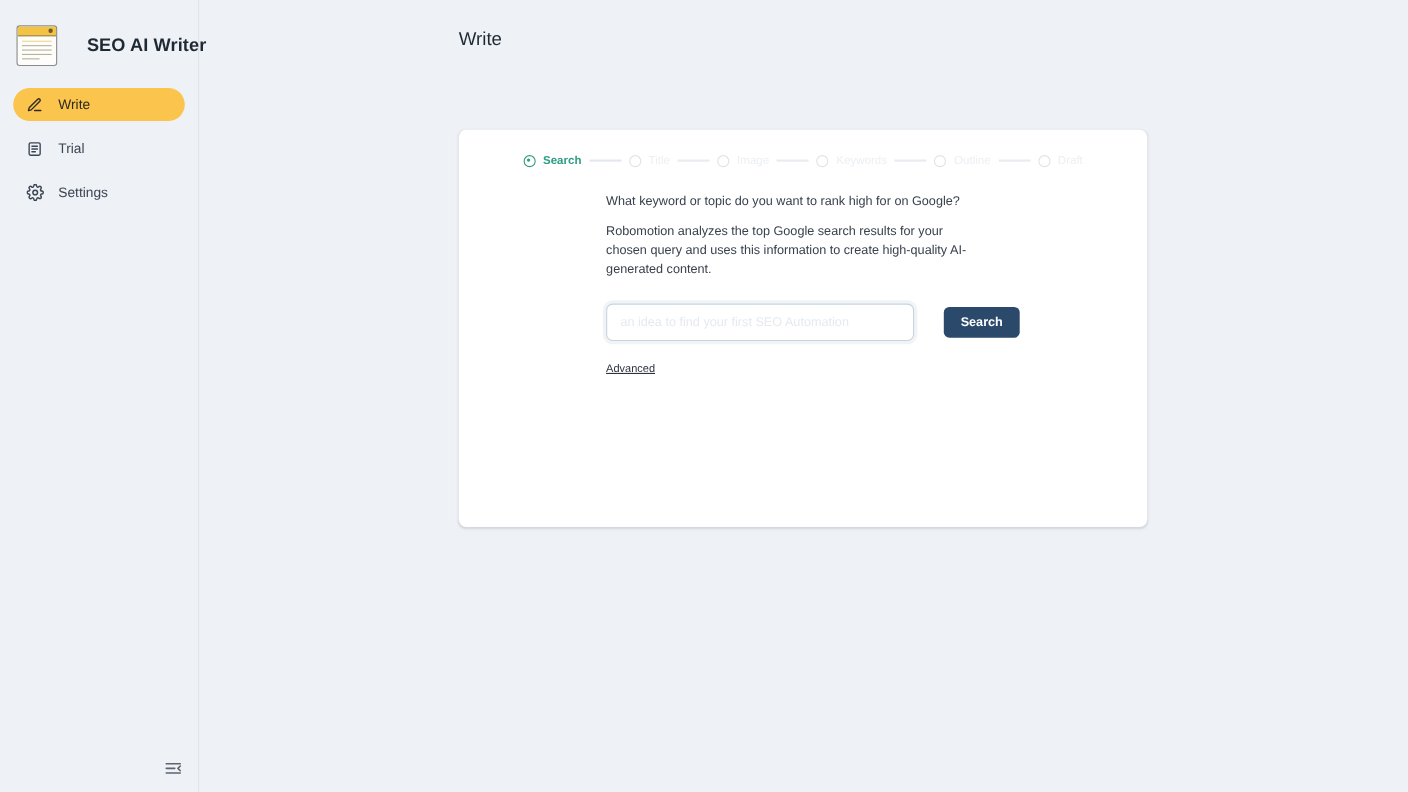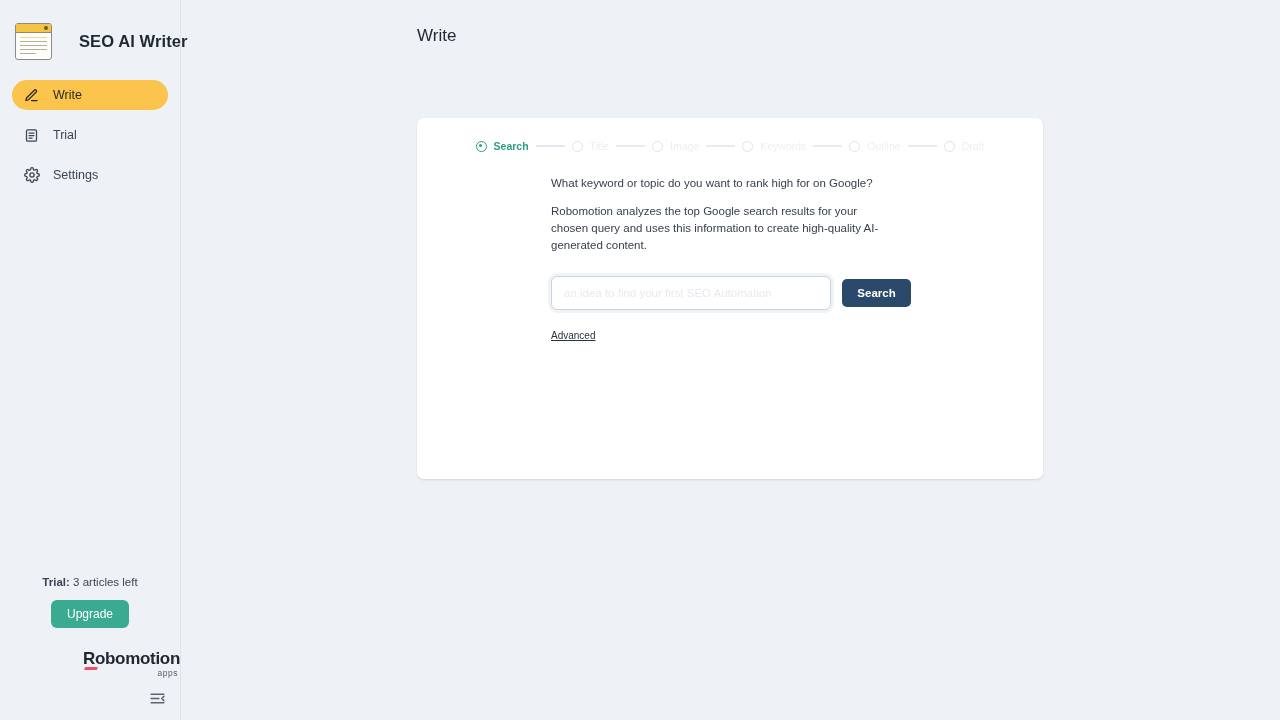--- a/index.html
+++ b/index.html
@@ -163,21 +163,21 @@
   .sq-sub {
     margin-top: 9px;
     font-size: 11.5px; color: #38414d;
   }
   .sq-desc {
     margin-top: 14px;
     font-size: 11.5px; color: #38414d;
     line-height: 1.48; max-width: 346px;
   }
   .search-row {
-    margin-top: 22px; display: flex; align-items: center; gap: 11px;
+    margin-top: 22px; display: flex; align-items: center; gap: 27px;
   }
   .search-input {
     width: 280px; height: 34px;
     border: 1.3px solid #c9d3dd; border-radius: 6px;
     background: #fff;
     padding: 0 12px;
     font-size: 11.5px; font-family: inherit;
     color: #2b333d;
     box-shadow: 0 0 0 3px rgba(190,205,220,.22);
     outline: none;
@@ -245,33 +245,20 @@
           <svg width="16" height="16" viewBox="0 0 24 24" fill="none" stroke="#3b4654" stroke-width="2" stroke-linecap="round" stroke-linejoin="round">
             <circle cx="12" cy="12" r="3.2"></circle>
             <path d="M19.4 15a1.65 1.65 0 0 0 .33 1.82l.06.06a2 2 0 1 1-2.83 2.83l-.06-.06a1.65 1.65 0 0 0-1.82-.33 1.65 1.65 0 0 0-1 1.51V21a2 2 0 1 1-4 0v-.09A1.65 1.65 0 0 0 9 19.4a1.65 1.65 0 0 0-1.82.33l-.06.06a2 2 0 1 1-2.83-2.83l.06-.06A1.65 1.65 0 0 0 4.6 15a1.65 1.65 0 0 0-1.51-1H3a2 2 0 1 1 0-4h.09A1.65 1.65 0 0 0 4.6 9a1.65 1.65 0 0 0-.33-1.82l-.06-.06a2 2 0 1 1 2.83-2.83l.06.06A1.65 1.65 0 0 0 9 4.6a1.65 1.65 0 0 0 1-1.51V3a2 2 0 1 1 4 0v.09a1.65 1.65 0 0 0 1 1.51 1.65 1.65 0 0 0 1.82-.33l.06-.06a2 2 0 1 1 2.83 2.83l-.06.06A1.65 1.65 0 0 0 19.4 9v.09a1.65 1.65 0 0 0 1.51 1H21a2 2 0 1 1 0 4h-.09a1.65 1.65 0 0 0-1.51 1Z"></path>
           </svg>
         </span>
         <span>Settings</span>
       </div>
 
     </nav>
 
-    <div class="trial">
-      <div class="trial-text">
-        <b>Trial:</b>
-        <span class="trial-count">3</span>
-        <span>articles left</span>
-      </div>
-      <button class="upgrade-btn">Upgrade</button>
-      <div class="robo">
-        <div class="robo-accent"></div>
-        <div class="robo-name">Robomotion</div>
-        <div class="robo-apps">apps</div>
-      </div>
-    </div>
 
     <div class="collapse-btn">
       <svg width="17" height="17" viewBox="0 0 24 24" fill="none" stroke="#5b6471" stroke-width="2" stroke-linecap="round" stroke-linejoin="round">
         <path d="M3 6h18M3 12h11M3 18h18"></path>
           <path d="M21 9l-3 3 3 3"></path>
       </svg>
     </div>
 
   </aside>
 

